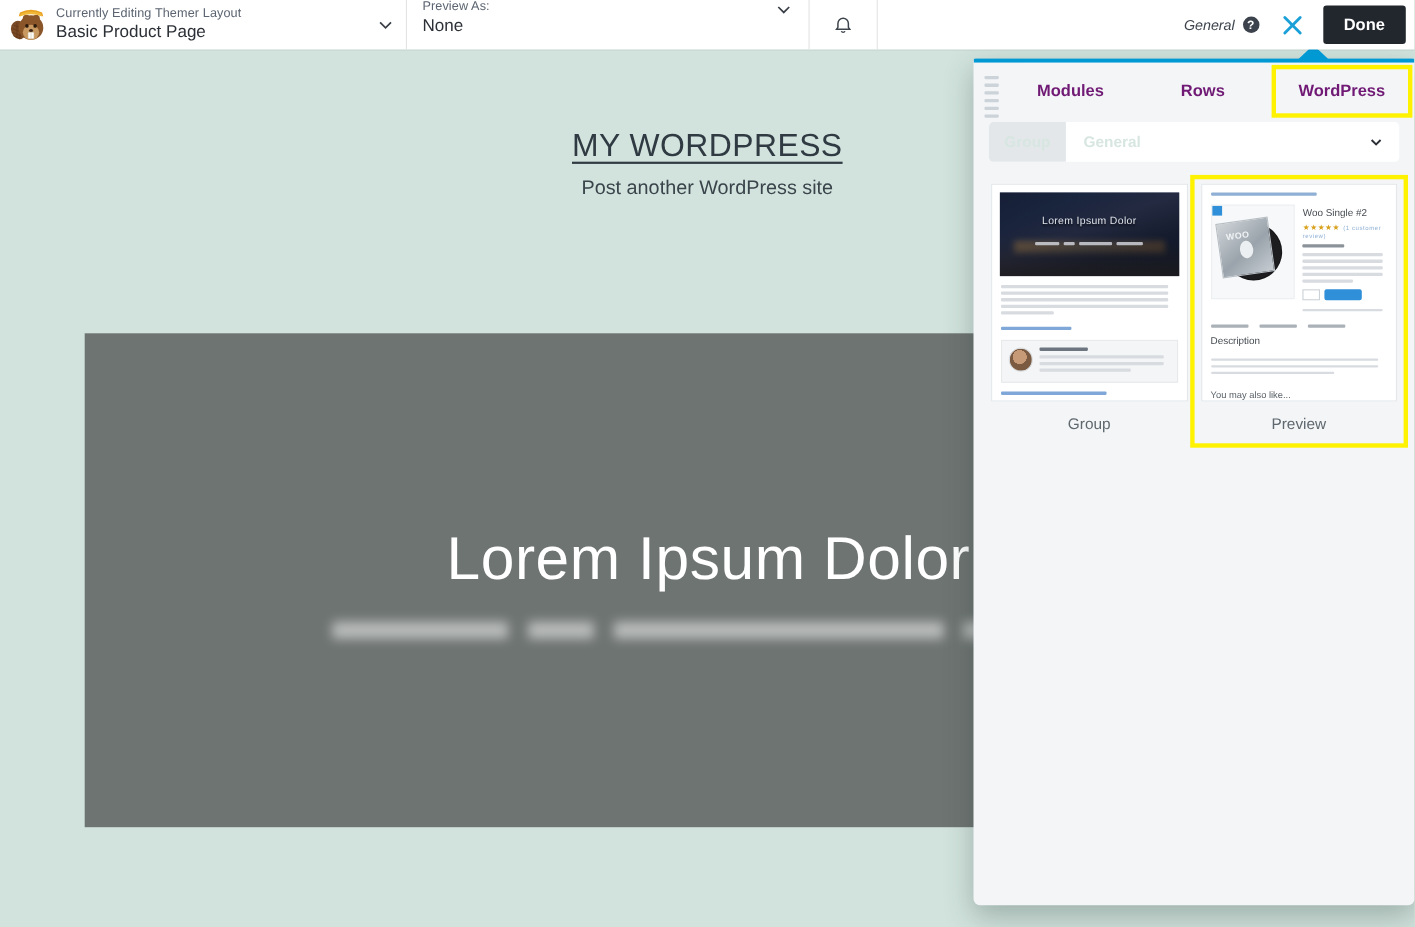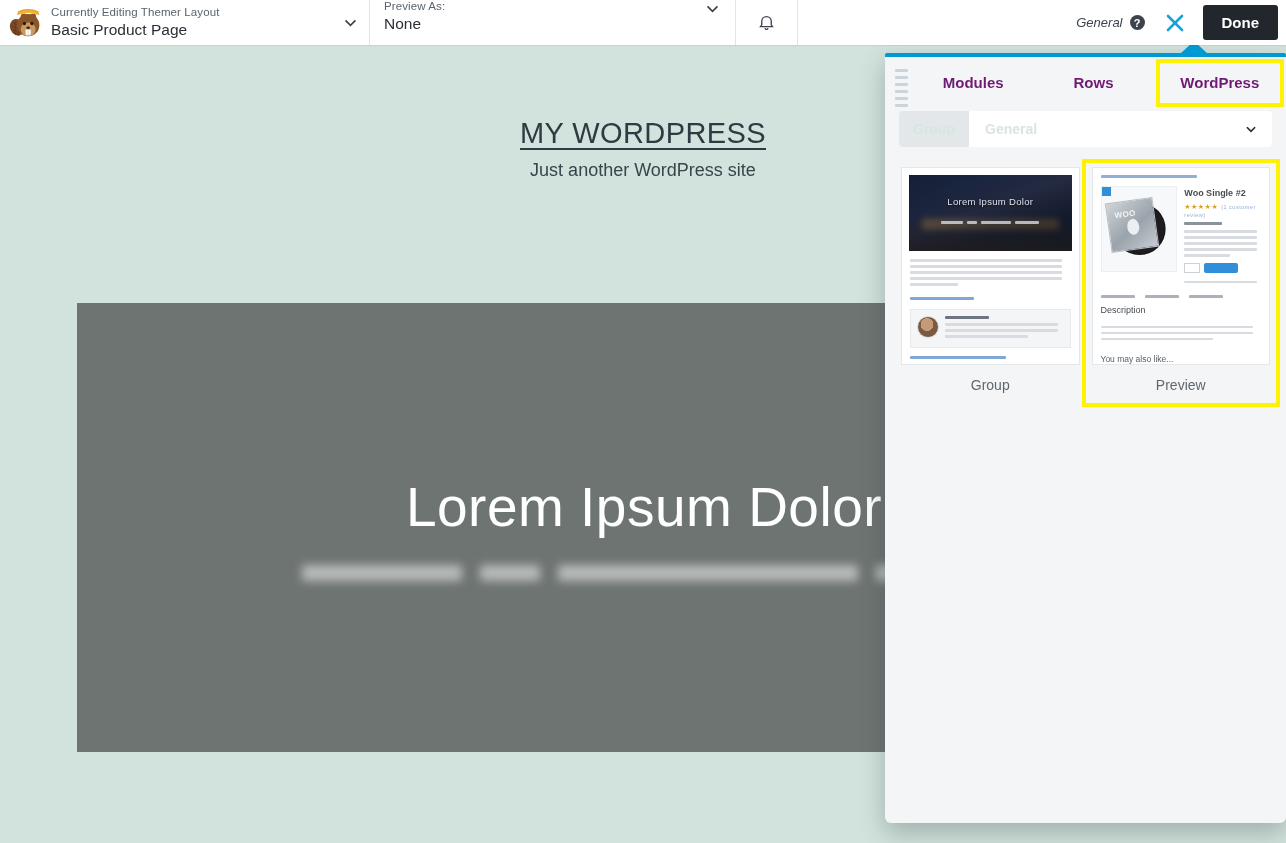--- a/index.html
+++ b/index.html
@@ -291,21 +291,21 @@
   .pr-sleeve::after {
     content:''; position:absolute; left:40%; top:38%;
     width:12px; height:16px; border-radius:50%;
     background:#eceff1;
   }
   .pr-sleeve i {
     position:absolute; left:7px; top:8px; font-style: normal;
     font-size: 8px; font-weight: bold; color:#f0f3f5; letter-spacing: .5px;
   }
   .pr-info { width: 50%; padding-top: 2px; }
-  .pr-title { font-size: 9px; font-weight: bold; color:#464c52; margin-bottom: 5px; }
+  .pr-title { font-size: 9px; font-weight: normal; color:#464c52; margin-bottom: 5px; }
   .pr-stars { color:#d8a01b; font-size: 7px; letter-spacing:.5px; margin-bottom: 4px; }
   .pr-stars em { color:#8fb0d4; font-style: normal; font-size:5.5px; margin-left:3px; }
   .pr-price { height:3px; width:38px; background:#8b929a; border-radius:1px; margin-bottom:5px; }
   .pr-cart { display:flex; gap:4px; align-items:center; margin-top:6px; }
   .pr-qty { width:16px; height:10px; border:1px solid #ccd2d8; background:#fff; }
   .pr-btn { width:34px; height:10px; background:#2f8fd8; border-radius:2px; }
   .pr-tabs {
     display:flex; gap:10px; padding: 8px 8px 0 8px;
   }
   .pr-tabs span { height:3px; width:34px; background:#aab1b8; border-radius:1px; }
@@ -375,21 +375,21 @@
       <line x1="5" y1="5" x2="19" y2="19"></line>
         <line x1="19" y1="5" x2="5" y2="19"></line>
     </svg>
     <button class="done-btn">Done</button>
   </div>
 </div>
 
 <div class="preview">
   <div class="site-header">
     <div class="site-title">MY WORDPRESS</div>
-    <div class="site-tagline">Just another WordPress site</div>
+    <div class="site-tagline">Post another WordPress site</div>
   </div>
 
   <div class="hero">
     <h1 class="hero-title">Lorem Ipsum Dolor</h1>
     <div class="hero-meta">
       <span class="hm1"></span>
       <span class="hm2"></span>
       <span class="hm3"></span>
       <span class="hm4"></span>
     </div>

